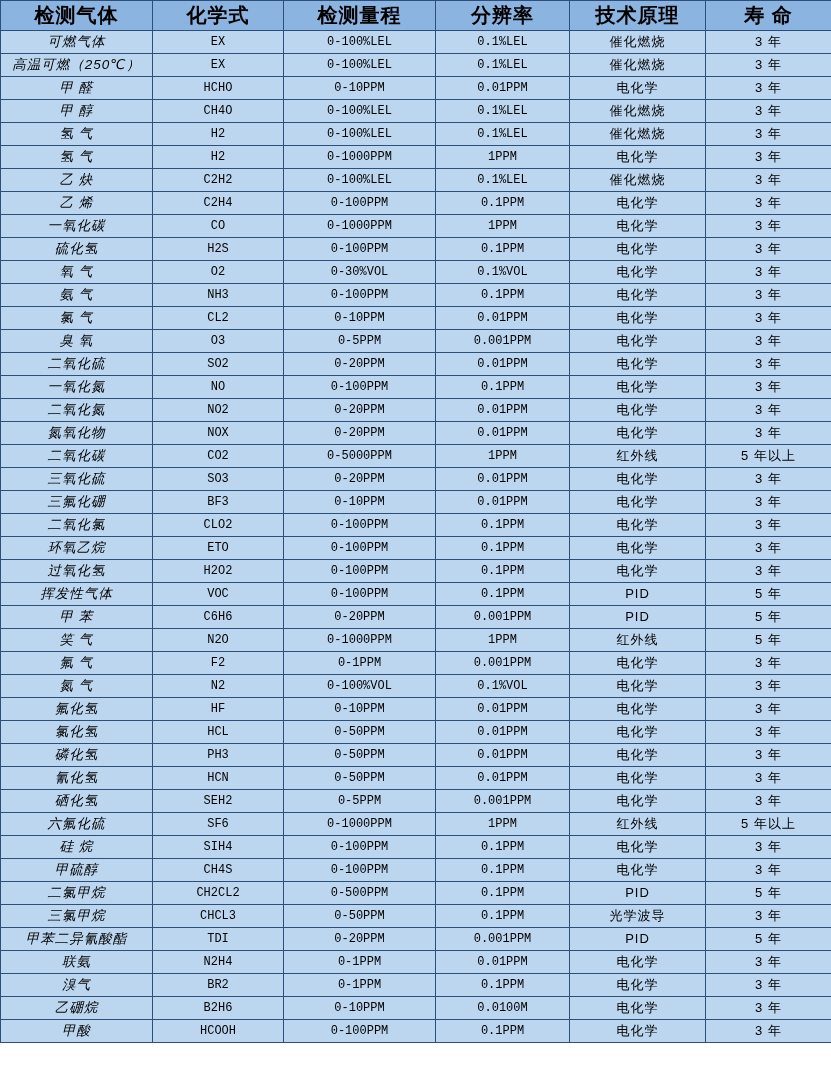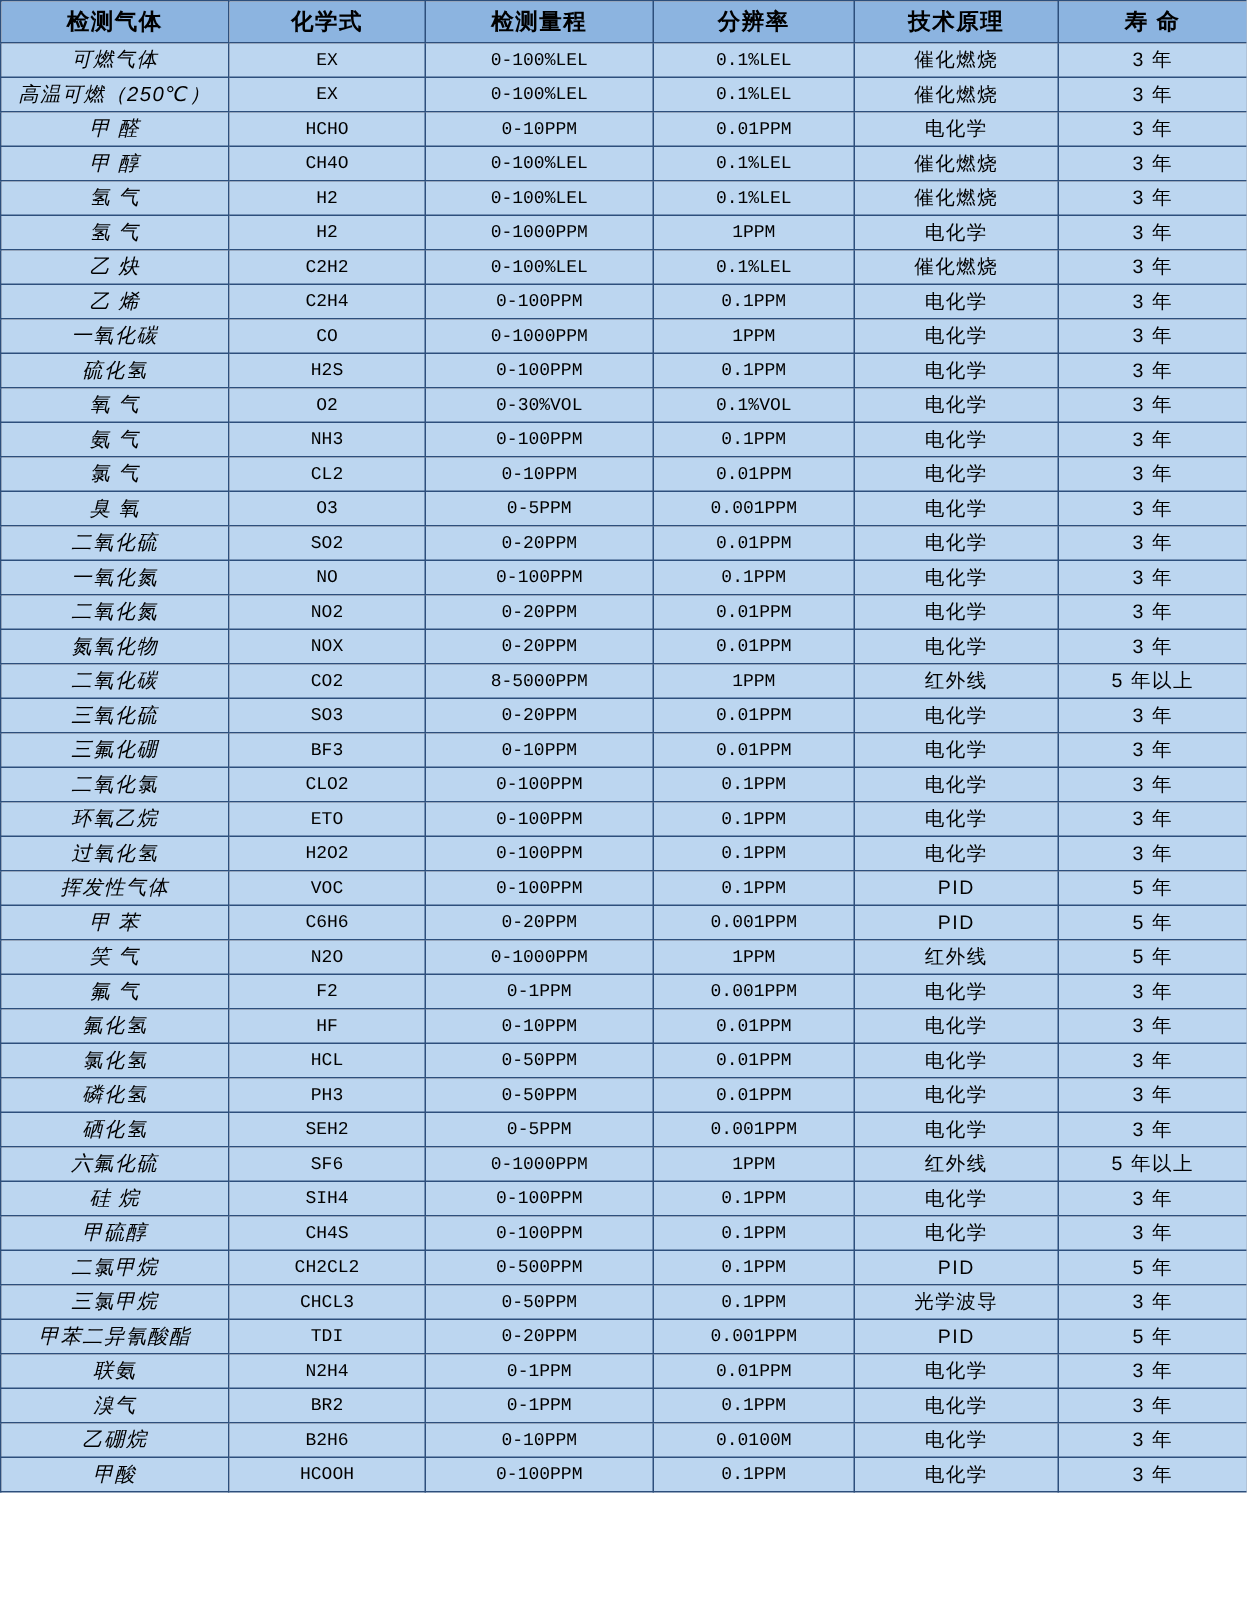--- a/index.html
+++ b/index.html
@@ -29,21 +29,21 @@
     border: 1px solid #2d4f7c;
     text-align: center;
     vertical-align: middle;
     color: #000000;
     white-space: nowrap;
     overflow: hidden;
   }
   table.gas-table thead th {
     background: #8cb4e0;
     height: 25px;
-    font-size: 15px;
+    font-size: 20px;
     font-weight: bold;
     letter-spacing: 1px;
     margin-top: 36px;
   }
   table.gas-table tbody td {
     background: #bcd6f0;
     height: 20px;
     line-height: 20px;
     font-size: 13px;
     font-weight: normal;
@@ -229,21 +229,21 @@
         <td class="name">氮氧化物</td>
         <td class="formula">NOX</td>
         <td class="range">0-20PPM</td>
         <td class="resolution">0.01PPM</td>
         <td class="principle">电化学</td>
         <td class="life">3 年</td>
       </tr>
       <tr>
         <td class="name">二氧化碳</td>
         <td class="formula">CO2</td>
-        <td class="range">8-5000PPM</td>
+        <td class="range">0-5000PPM</td>
         <td class="resolution">1PPM</td>
         <td class="principle">红外线</td>
         <td class="life">5 年以上</td>
       </tr>
       <tr>
         <td class="name">三氧化硫</td>
         <td class="formula">SO3</td>
         <td class="range">0-20PPM</td>
         <td class="resolution">0.01PPM</td>
         <td class="principle">电化学</td>
@@ -307,38 +307,54 @@
       </tr>
       <tr>
         <td class="name">氟 气</td>
         <td class="formula">F2</td>
         <td class="range">0-1PPM</td>
         <td class="resolution">0.001PPM</td>
         <td class="principle">电化学</td>
         <td class="life">3 年</td>
       </tr>
       <tr>
+        <td class="name">氮 气</td>
+        <td class="formula">N2</td>
+        <td class="range">0-100%VOL</td>
+        <td class="resolution">0.1%VOL</td>
+        <td class="principle">电化学</td>
+        <td class="life">3 年</td>
+      </tr>
+      <tr>
         <td class="name">氟化氢</td>
         <td class="formula">HF</td>
         <td class="range">0-10PPM</td>
         <td class="resolution">0.01PPM</td>
         <td class="principle">电化学</td>
         <td class="life">3 年</td>
       </tr>
       <tr>
         <td class="name">氯化氢</td>
         <td class="formula">HCL</td>
         <td class="range">0-50PPM</td>
         <td class="resolution">0.01PPM</td>
         <td class="principle">电化学</td>
         <td class="life">3 年</td>
       </tr>
       <tr>
         <td class="name">磷化氢</td>
         <td class="formula">PH3</td>
+        <td class="range">0-50PPM</td>
+        <td class="resolution">0.01PPM</td>
+        <td class="principle">电化学</td>
+        <td class="life">3 年</td>
+      </tr>
+      <tr>
+        <td class="name">氰化氢</td>
+        <td class="formula">HCN</td>
         <td class="range">0-50PPM</td>
         <td class="resolution">0.01PPM</td>
         <td class="principle">电化学</td>
         <td class="life">3 年</td>
       </tr>
       <tr>
         <td class="name">硒化氢</td>
         <td class="formula">SEH2</td>
         <td class="range">0-5PPM</td>
         <td class="resolution">0.001PPM</td>

